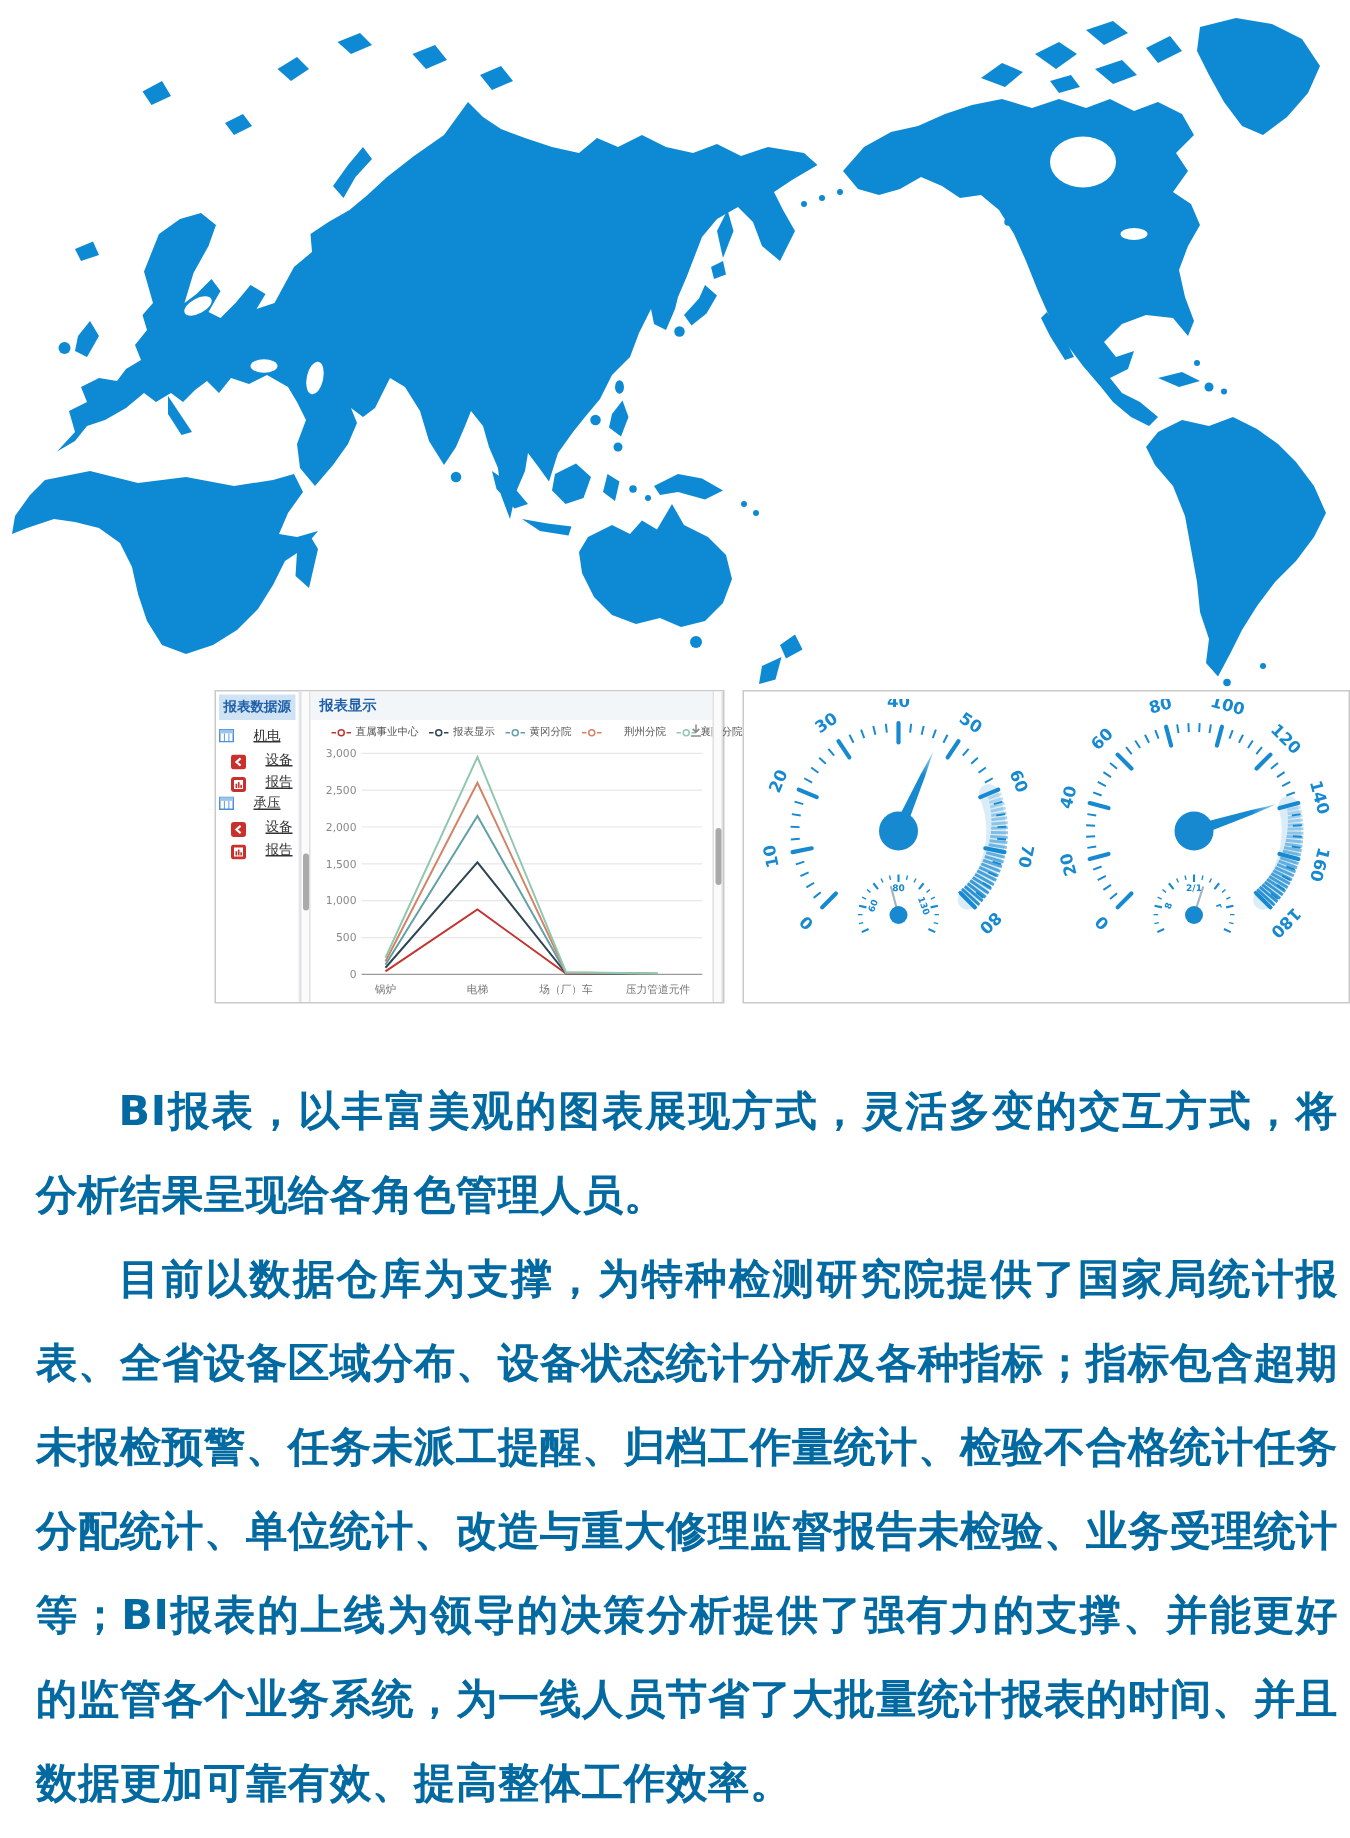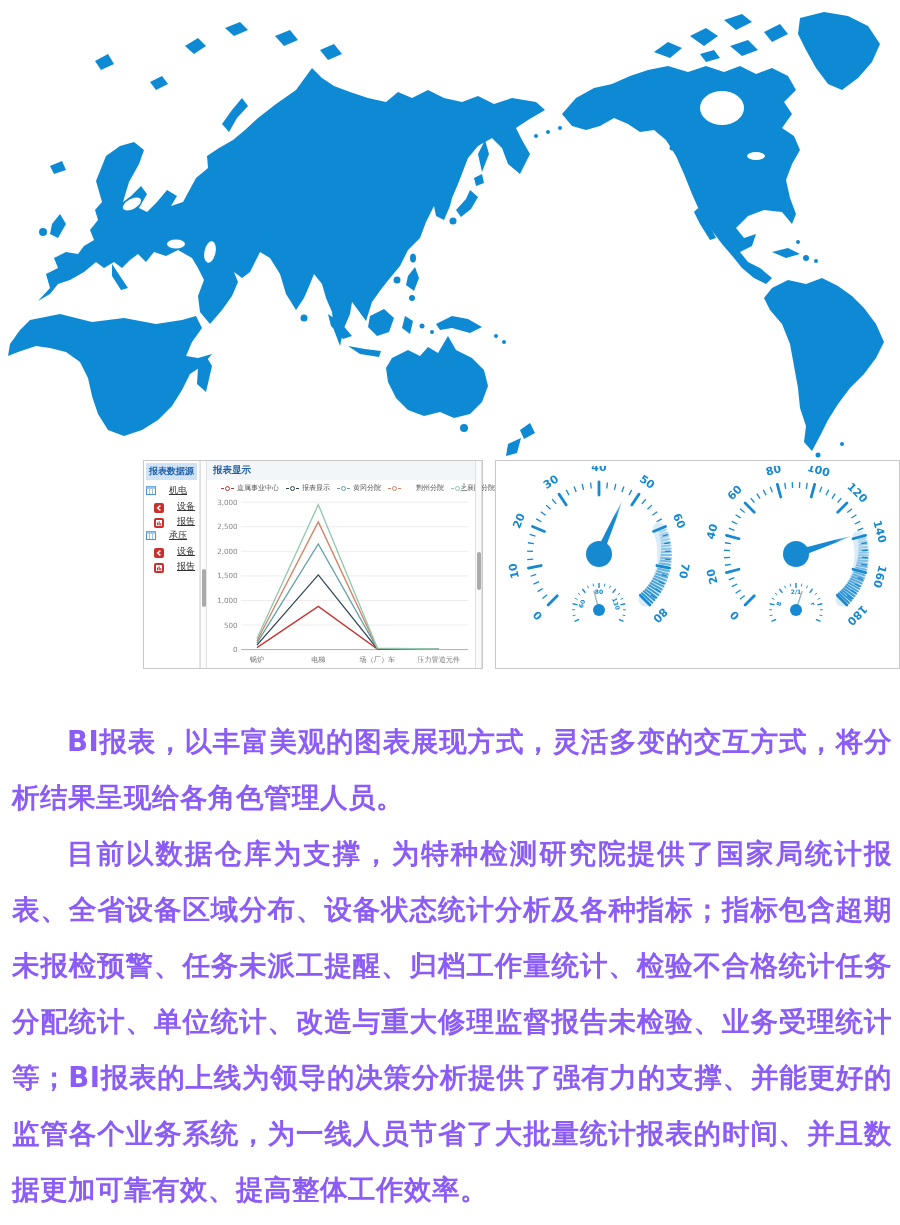--- a/index.html
+++ b/index.html
@@ -34,21 +34,21 @@
   .lg-circle { width:5px; height:5px; border-radius:50%; border:1px solid; background:#fff; }
   .dl-icon { position:absolute; right:6px; top:2px; cursor:pointer; }
   .plot { flex:1; }
   .plot svg { display:block; }
 
   
   .gauge-panel { width:418px; display:flex; align-items:center; justify-content:space-evenly; }
   .gauge-panel svg { display:block; }
 
   
-  .text-block { margin:44px 8px 0 12px; color:#8b5cf6; font-size:27.5px; line-height:56px;
+  .text-block { margin:44px 8px 0 24px; color:#0369a1; font-size:27.5px; line-height:56px;
                 text-align:justify; font-weight:600; letter-spacing:0.5px; }
   .text-block p { margin:0; text-indent:2em; }
 </style>
 </head>
 <body>
 
 <div class="map-wrap">
   <svg id="worldmap" width="900" height="452" viewBox="0 0 900 452">
     <g id="land" fill="#0d8ad3">
 

